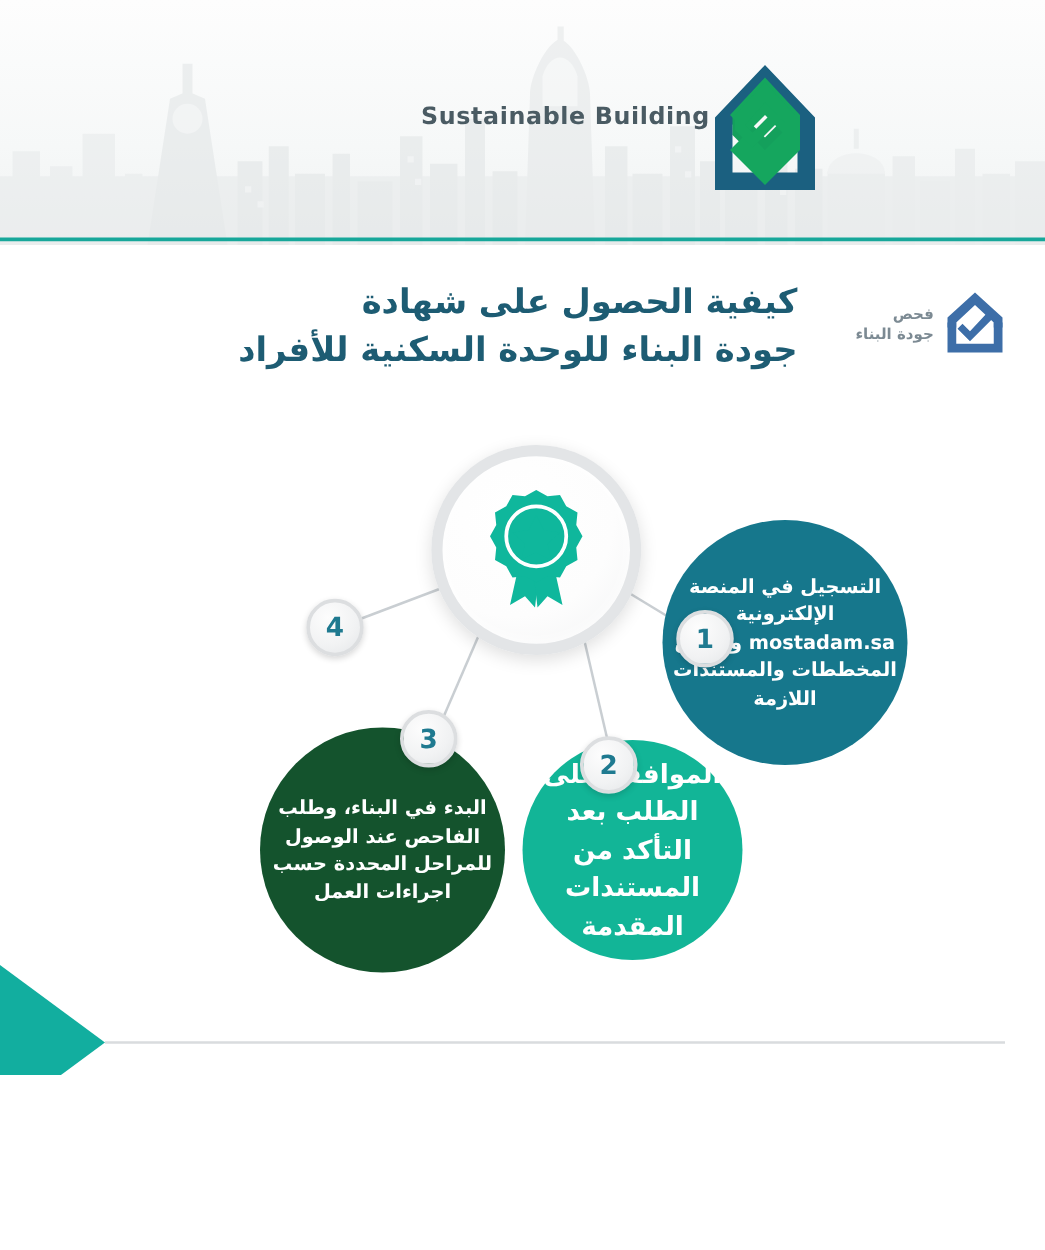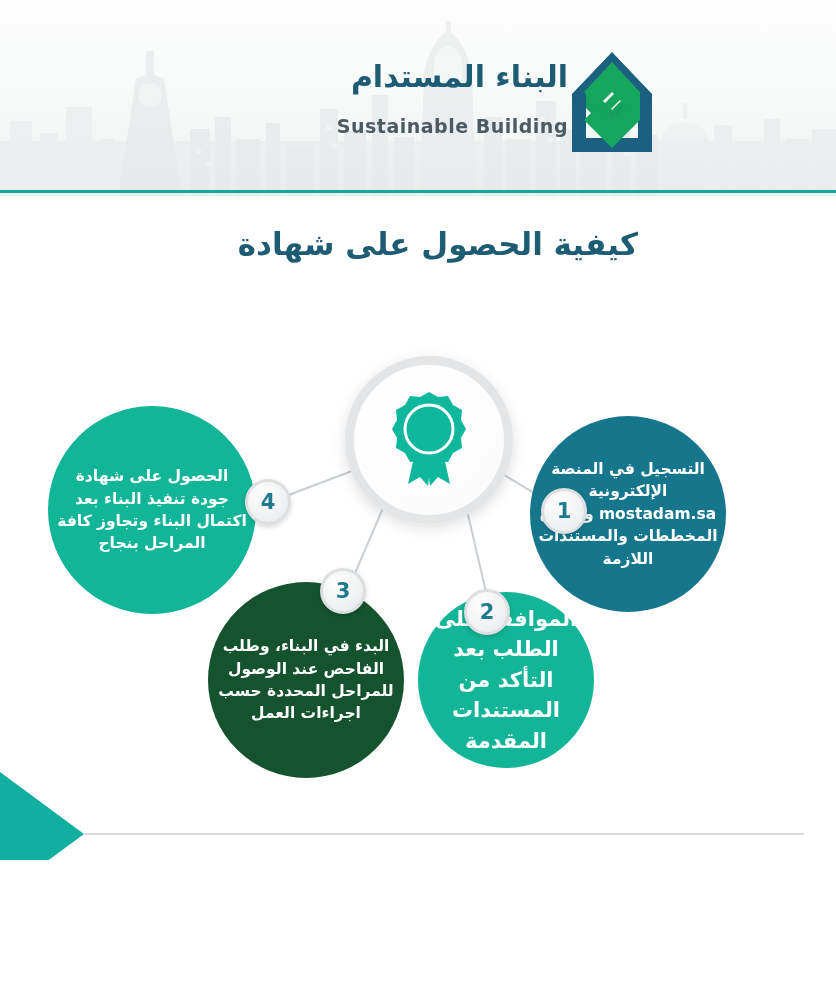--- a/index.html
+++ b/index.html
@@ -18,21 +18,21 @@
   .city{position:absolute;left:0;bottom:0;width:836px;height:175px;opacity:.5;}
   .header-line{position:absolute;left:0;top:190px;width:836px;height:3px;background:#17a79a;}
   .brand{position:absolute;right:268px;top:60px;text-align:right;}
   .brand-ar{font-size:30px;font-weight:bold;color:#1d5c73;letter-spacing:0px;line-height:1.1;
             font-family:"DejaVu Sans","Liberation Sans",sans-serif;direction:rtl;}
   .brand-en{font-size:19px;font-weight:bold;color:#4a5b63;letter-spacing:.5px;margin-top:22px;}
   .brand-logo{position:absolute;right:178px;top:48px;width:92px;height:110px;}
 
   
   .title-wrap{position:absolute;right:198px;top:222px;text-align:right;direction:rtl;}
-  .title-line{font-size:31px;font-weight:bold;color:#1d5c73;line-height:1.45;white-space:nowrap;}
+  .title-line{font-size:27px;font-weight:bold;color:#1d5c73;line-height:1.45;white-space:nowrap;}
   .fahs-logo{position:absolute;right:30px;top:232px;display:flex;align-items:center;gap:7px;direction:rtl;}
   .fahs-text{text-align:right;color:#7c8a93;font-size:12px;line-height:1.3;direction:rtl;font-weight:bold;}
 
   
   .diagram{position:absolute;left:0;top:330px;width:836px;height:470px;}
   .connectors{position:absolute;left:0;top:0;width:836px;height:470px;}
 
   .bubble{position:absolute;border-radius:50%;display:flex;align-items:center;justify-content:center;
           text-align:center;color:#ffffff;direction:rtl;line-height:1.45;font-weight:bold;
           padding:8px;box-sizing:border-box;}
@@ -130,54 +130,62 @@
         <rect x="326" y="104" width="5" height="5"></rect>
           <rect x="332" y="122" width="5" height="5"></rect>
         <rect x="540" y="96" width="5" height="5"></rect>
           <rect x="548" y="116" width="5" height="5"></rect>
         <rect x="618" y="108" width="5" height="5"></rect>
           <rect x="624" y="130" width="5" height="5"></rect>
       </g>
     </svg>
 
     <div class="brand">
-      <div class="brand-ar">البناء المستدام</div>
       <div class="brand-en">Sustainable Building</div>
     </div>
 
     <svg class="brand-logo" viewBox="0 0 92 110">
       <path d="M6 52 L6 104 L86 104 L86 52 L72 52 L72 90 L20 90 L20 52 Z" fill="#1b6080"></path>
       <path d="M46 4 L6 46 L6 60 L20 60 L20 52 L46 24 L72 52 L72 60 L86 60 L86 46 Z" fill="#1b6080"></path>
       <path d="M46 16 L20 44 L20 60 L34 74 L46 62 L34 50 L46 38 L58 50 L34 74 L46 86 L72 58 L72 44 Z" fill="#14a05c"></path>
       <path d="M46 14 L18 44 L32 58 L46 44 L60 58 L46 72 L32 58 L18 72 L46 100 L74 72 L74 44 Z" fill="#15a65e"></path>
       <path d="M46 18 L22 44 L22 56 L36 70 L62 44 L50 44 L36 58 L30 52 L46 34 L62 50 L62 44 L70 44 L70 44 Z" fill="#15a65e"></path>
     </svg>
 
     <div class="header-line"></div>
   </div>
 
   <div class="title-wrap">
     <div class="title-line">كيفية الحصول على شهادة</div>
-  </div>
-
+    <div class="title-line">جودة البناء للوحدة السكنية للأفراد</div>
+  </div>
+
+  <div class="fahs-logo">
+    <svg width="52" height="56" viewBox="0 0 52 56">
+      <path d="M4 26 L4 50 L48 50 L48 26 L41 26 L41 43 L11 43 L11 26 Z" fill="#3d6ea8"></path>
+      <path d="M26 2 L4 22 L4 30 L11 30 L11 26 L26 12 L41 26 L41 30 L48 30 L48 22 Z" fill="#3d6ea8"></path>
+      <path d="M16 27 L22 33 L36 18 L40 23 L22 41 L12 31 Z" fill="#3d6ea8"></path>
+    </svg>
+    <div class="fahs-text">
+      <div>فحص</div>
+      <div>جودة البناء</div>
+    </div>
+  </div>
 
   <div class="diagram">
 
     <svg class="connectors" viewBox="0 0 836 470">
       <g stroke="#c9ced2" stroke-width="2" fill="none">
         <line x1="496" y1="140" x2="552" y2="174"></line>
         <line x1="466" y1="176" x2="486" y2="262"></line>
         <line x1="384" y1="176" x2="352" y2="250"></line>
         <line x1="360" y1="138" x2="286" y2="166"></line>
       </g>
     </svg>
 
-    <div class="bubble" id="b4" style="background: rgb(18, 181, 151);">
-      <span>الحصول على شهادة جودة تنفيذ البناء بعد اكتمال البناء وتجاوز كافة المراحل بنجاح</span>
-    </div>
     <div class="bubble" id="b3" style="background: #14532d;">
       <span>البدء في البناء، وطلب الفاحص عند الوصول للمراحل المحددة حسب اجراءات العمل</span>
     </div>
     <div class="bubble" id="b2" style="background: rgb(18, 181, 151);">
       <span>الموافقة على الطلب بعد التأكد من المستندات المقدمة</span>
     </div>
     <div class="bubble" id="b1" style="background: rgb(22, 119, 140);">
       <span>التسجيل في المنصة الإلكترونية mostadam.sa وإرفاق المخططات والمستندات اللازمة</span>
     </div>
 

